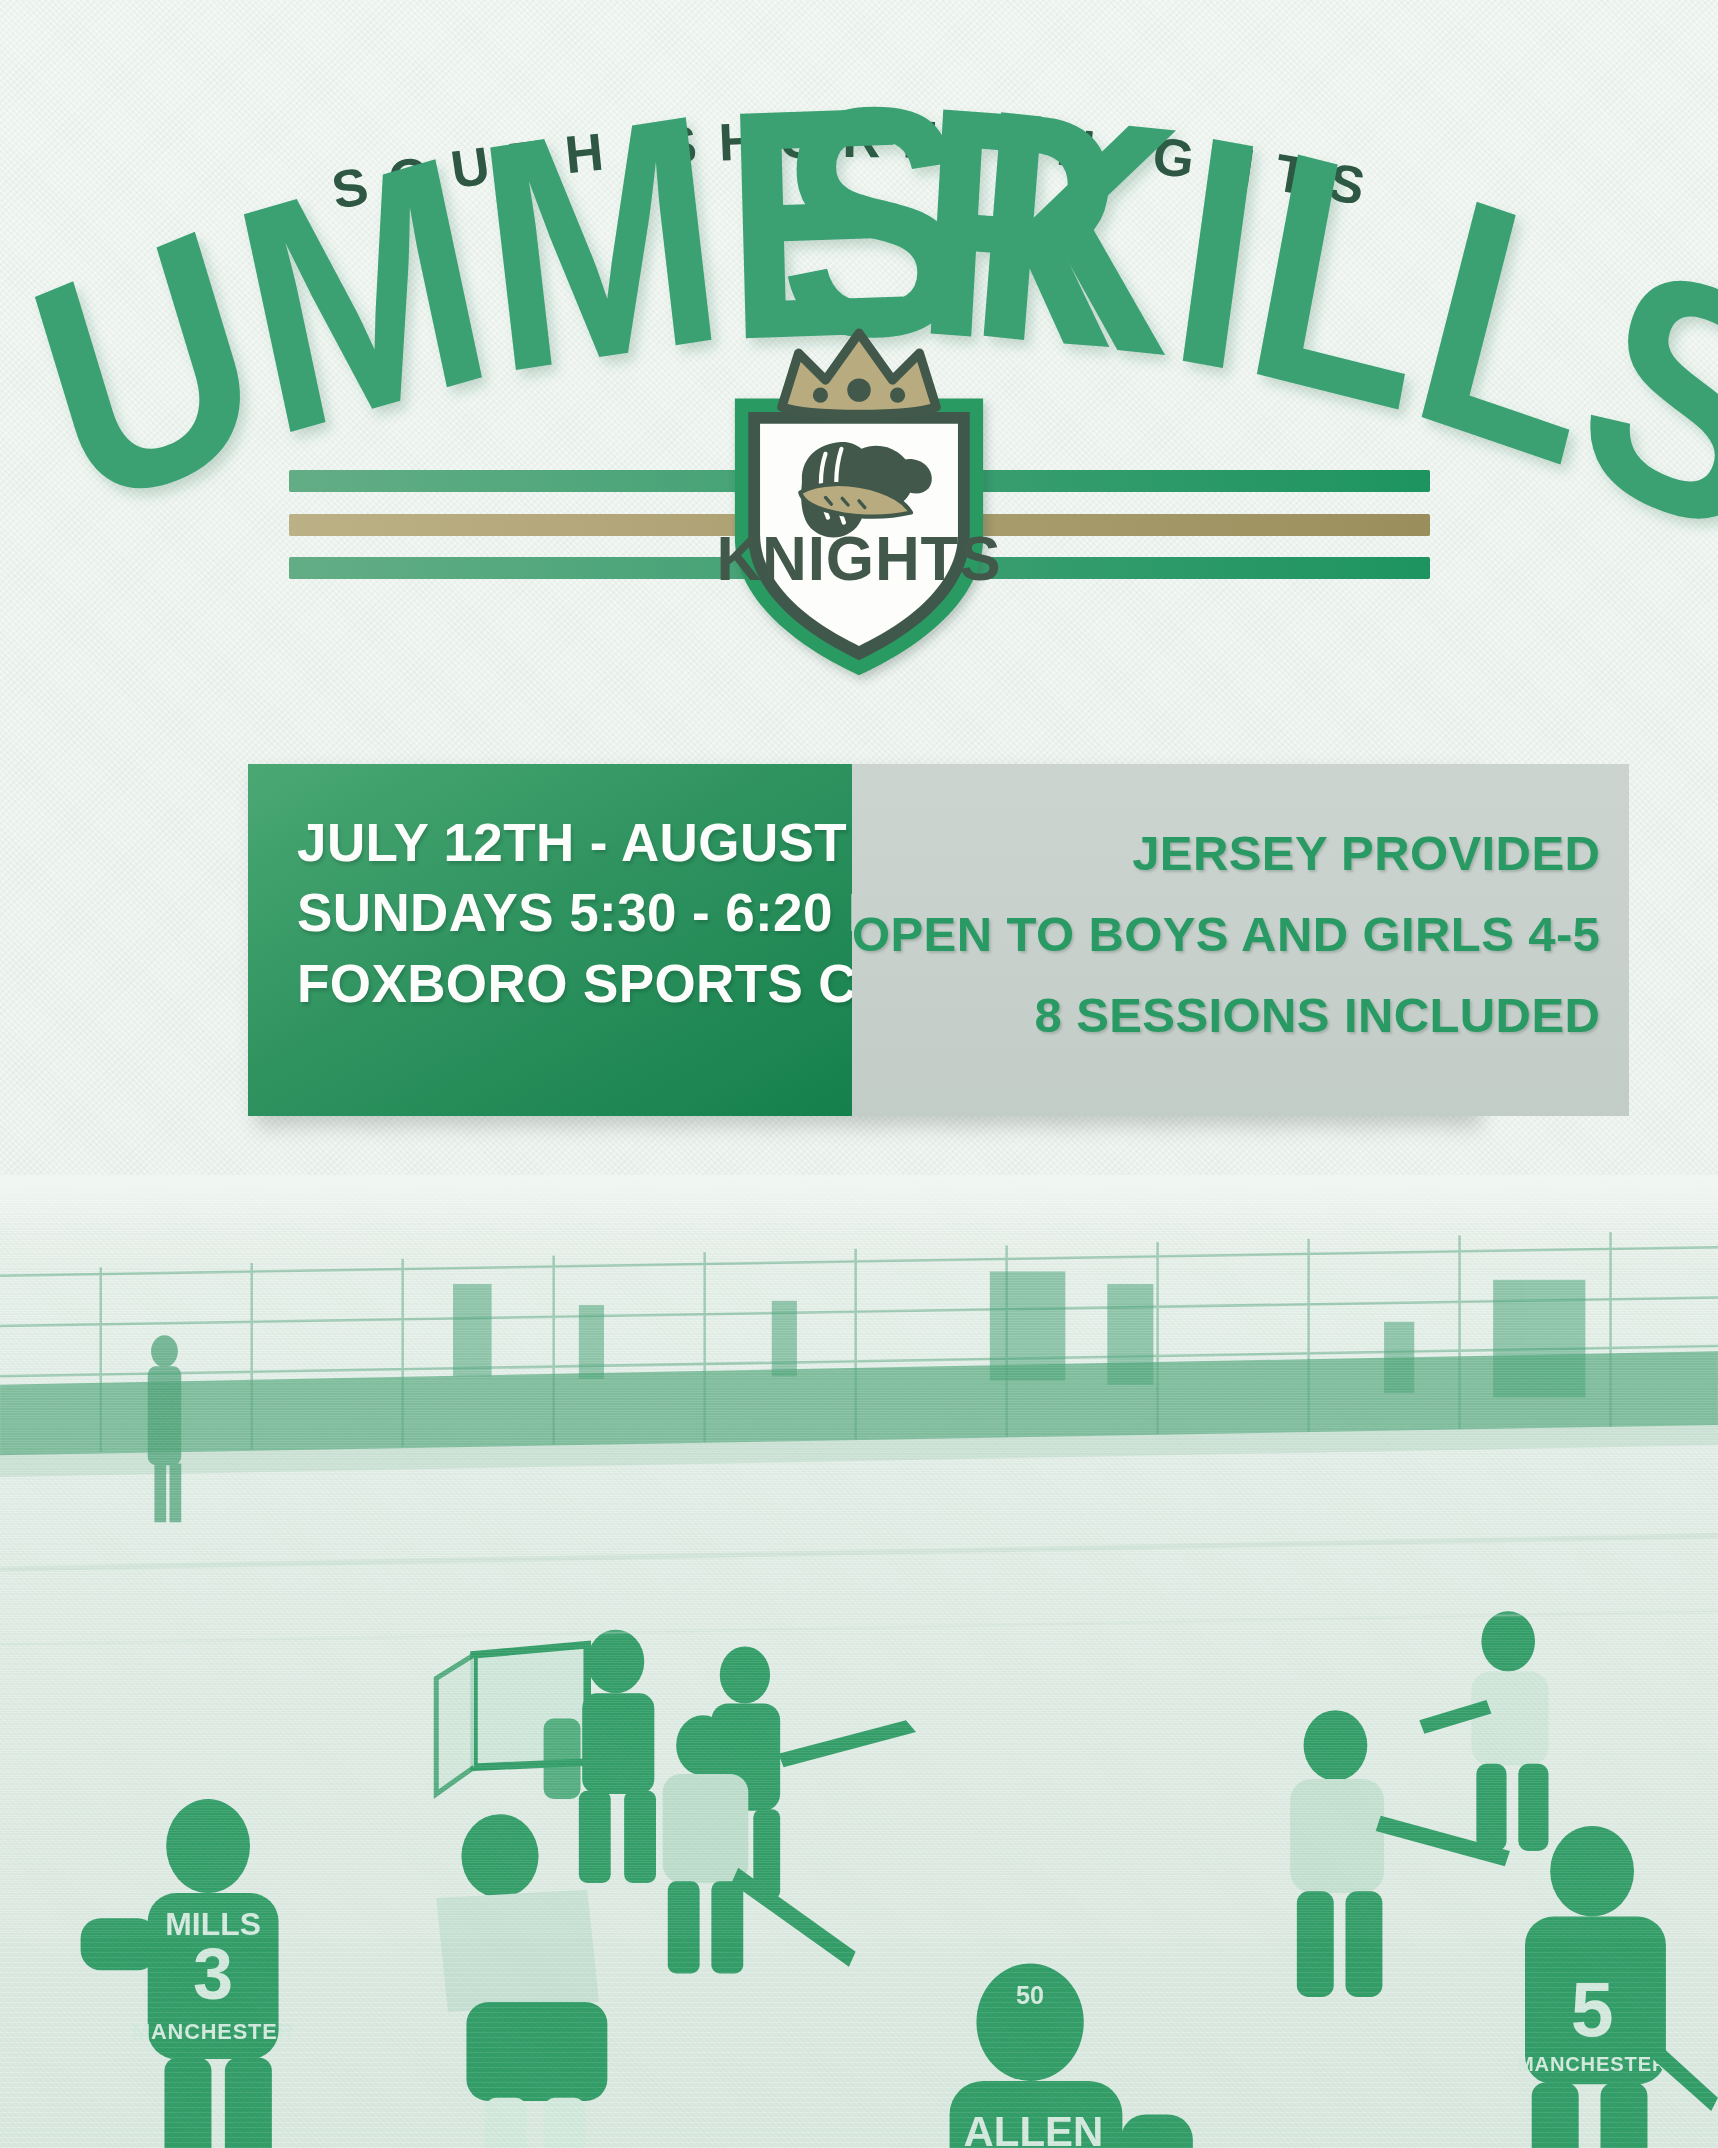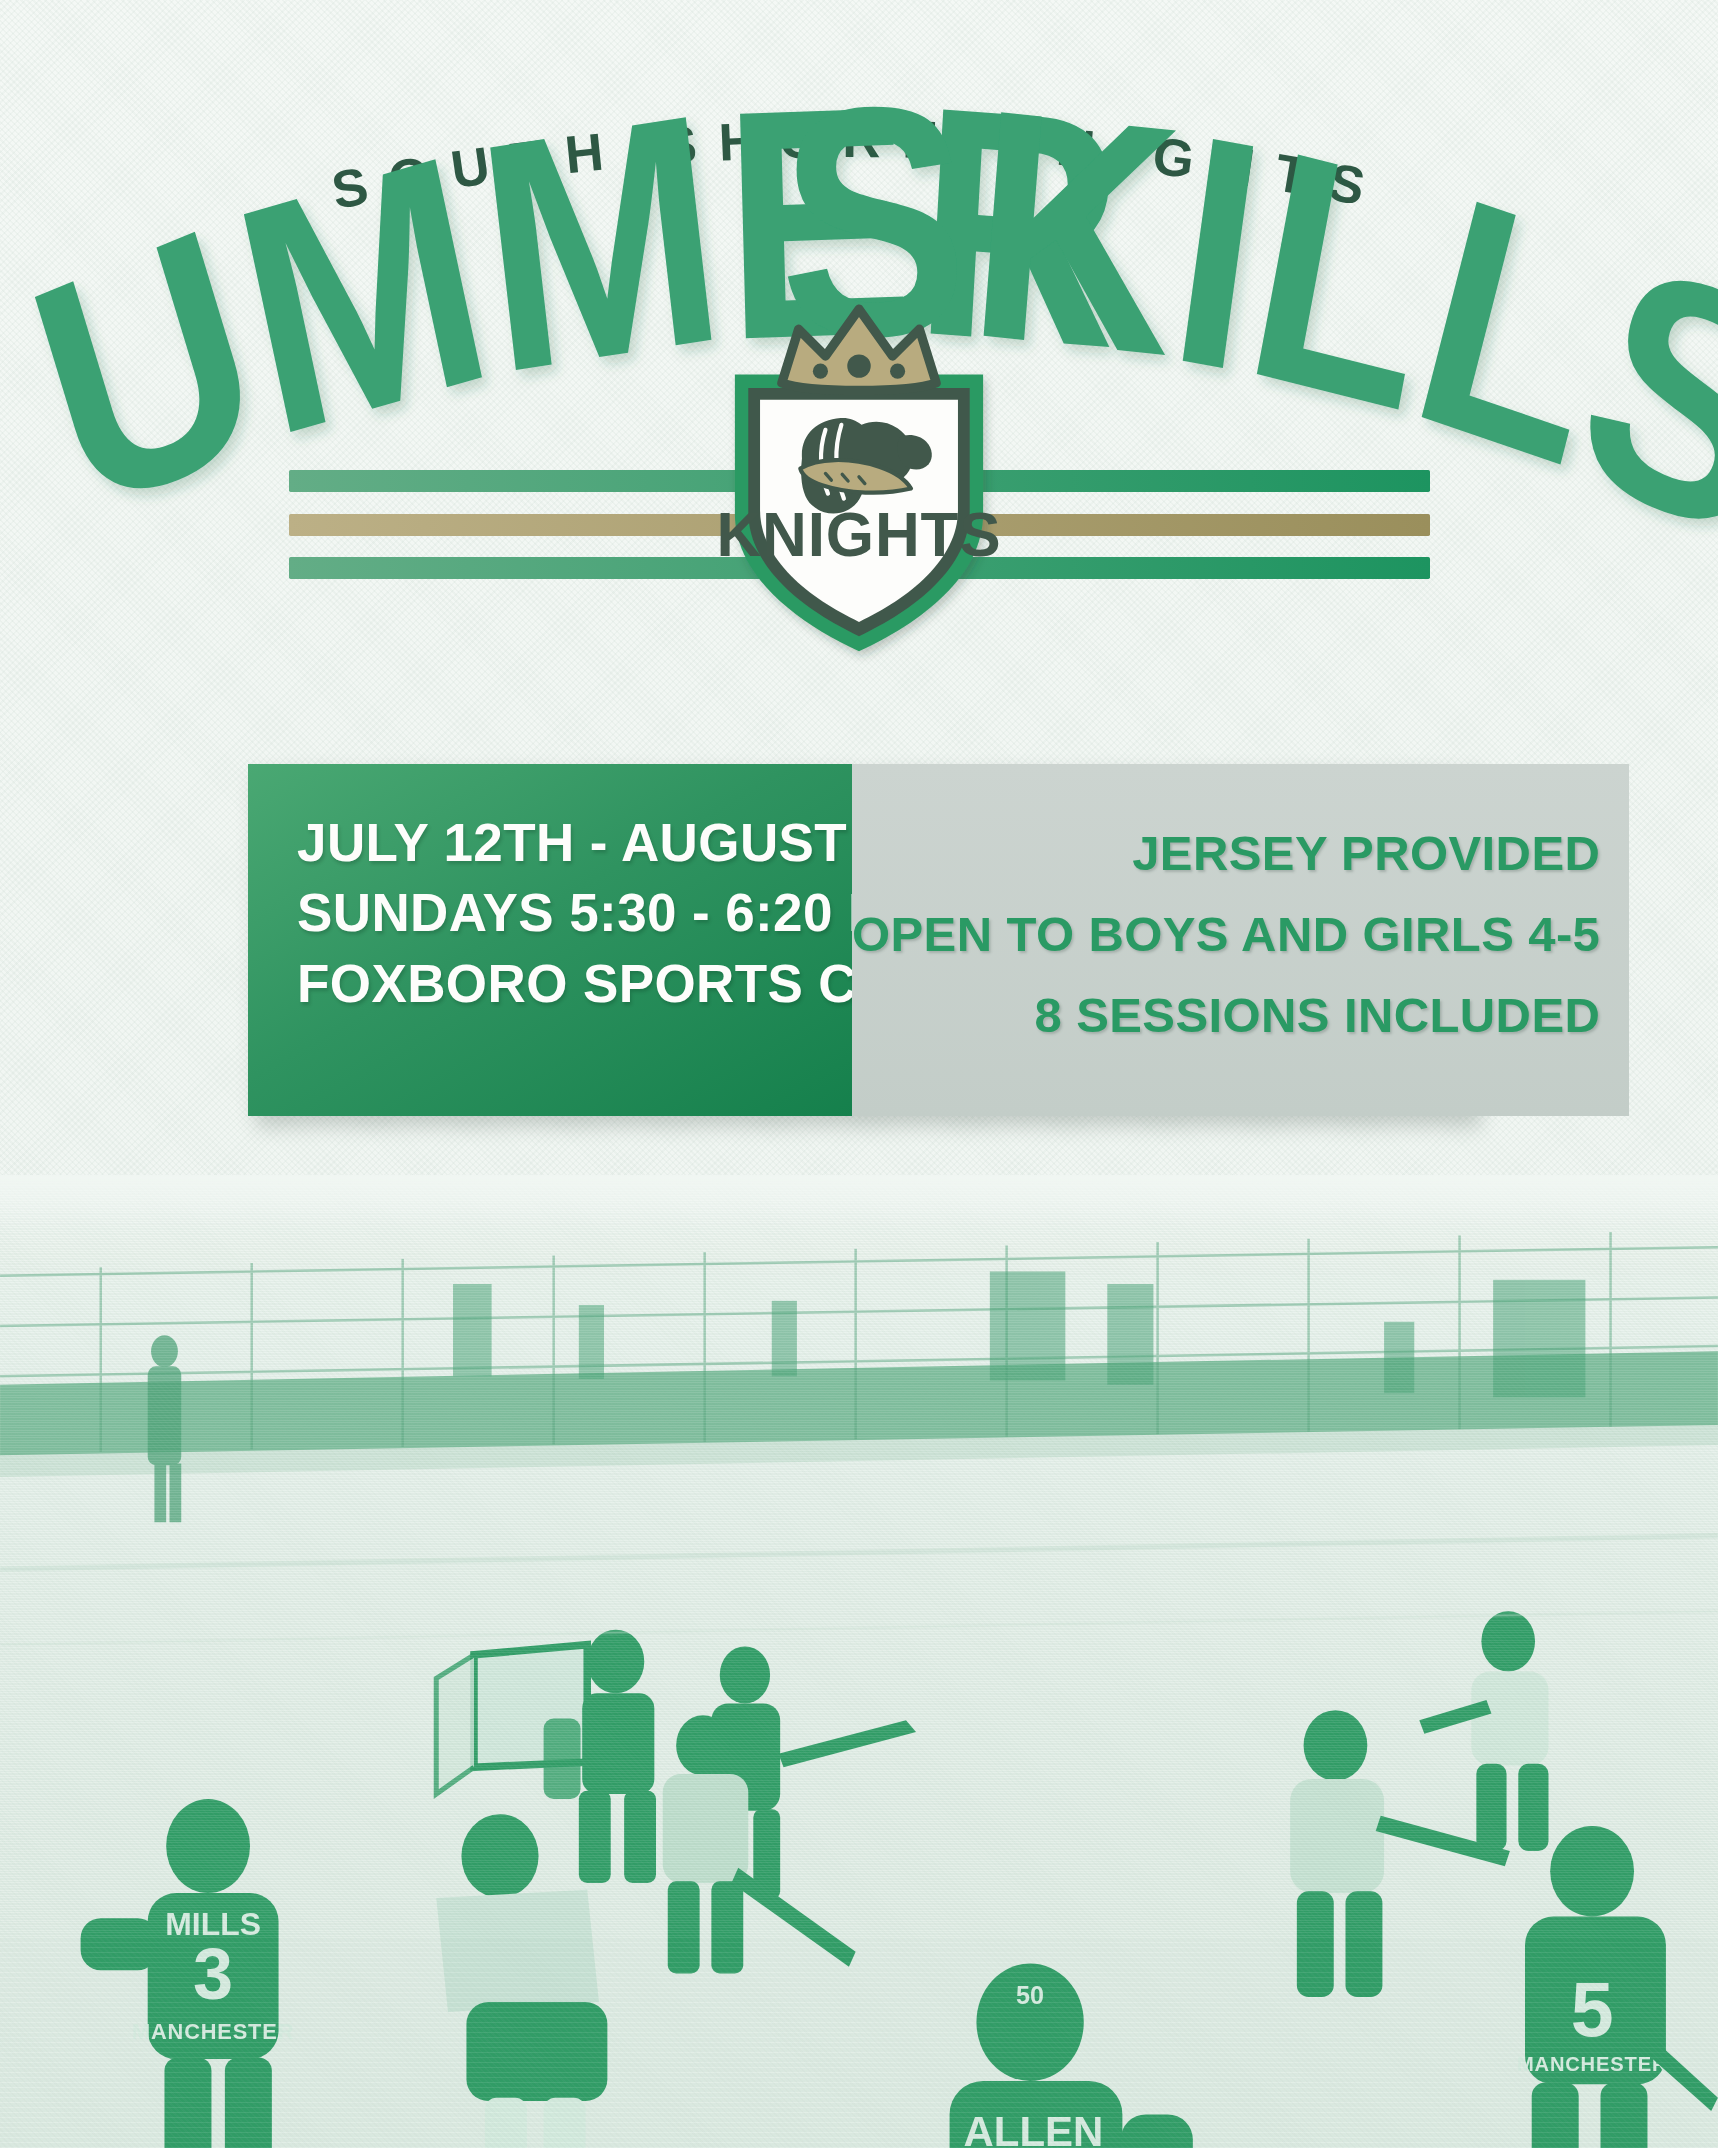--- a/index.html
+++ b/index.html
@@ -47,21 +47,21 @@
 
   
   .stripes { position:absolute; left:289px; top:470px; width:1141px; height:113px; }
   .stripe { position:absolute; left:0; width:100%; border-radius:1.7px; }
   .stripe.s1 { top:0px;  height:22px; background:linear-gradient(90deg,#63ad86,#1d9460); }
   .stripe.s2 { top:44px; height:22px; background:linear-gradient(90deg,#bcb086,#9a8f5c); }
   .stripe.s3 { top:87px;height:22px; background:linear-gradient(90deg,#63ad86,#1d9460); }
 
   
   .logo {
-    position:absolute; left:50%; top:294px;
+    position:absolute; left:50%; top:318px;
     transform:translateX(-50%);
     width:319px; height:369px;
     z-index:5;
   }
   .logo svg { width:100%; height:100%; display:block; overflow:visible; }
 
   
   .panels {
     position:absolute; left:248px; top:764px;
     width:1225px; height:352px;

